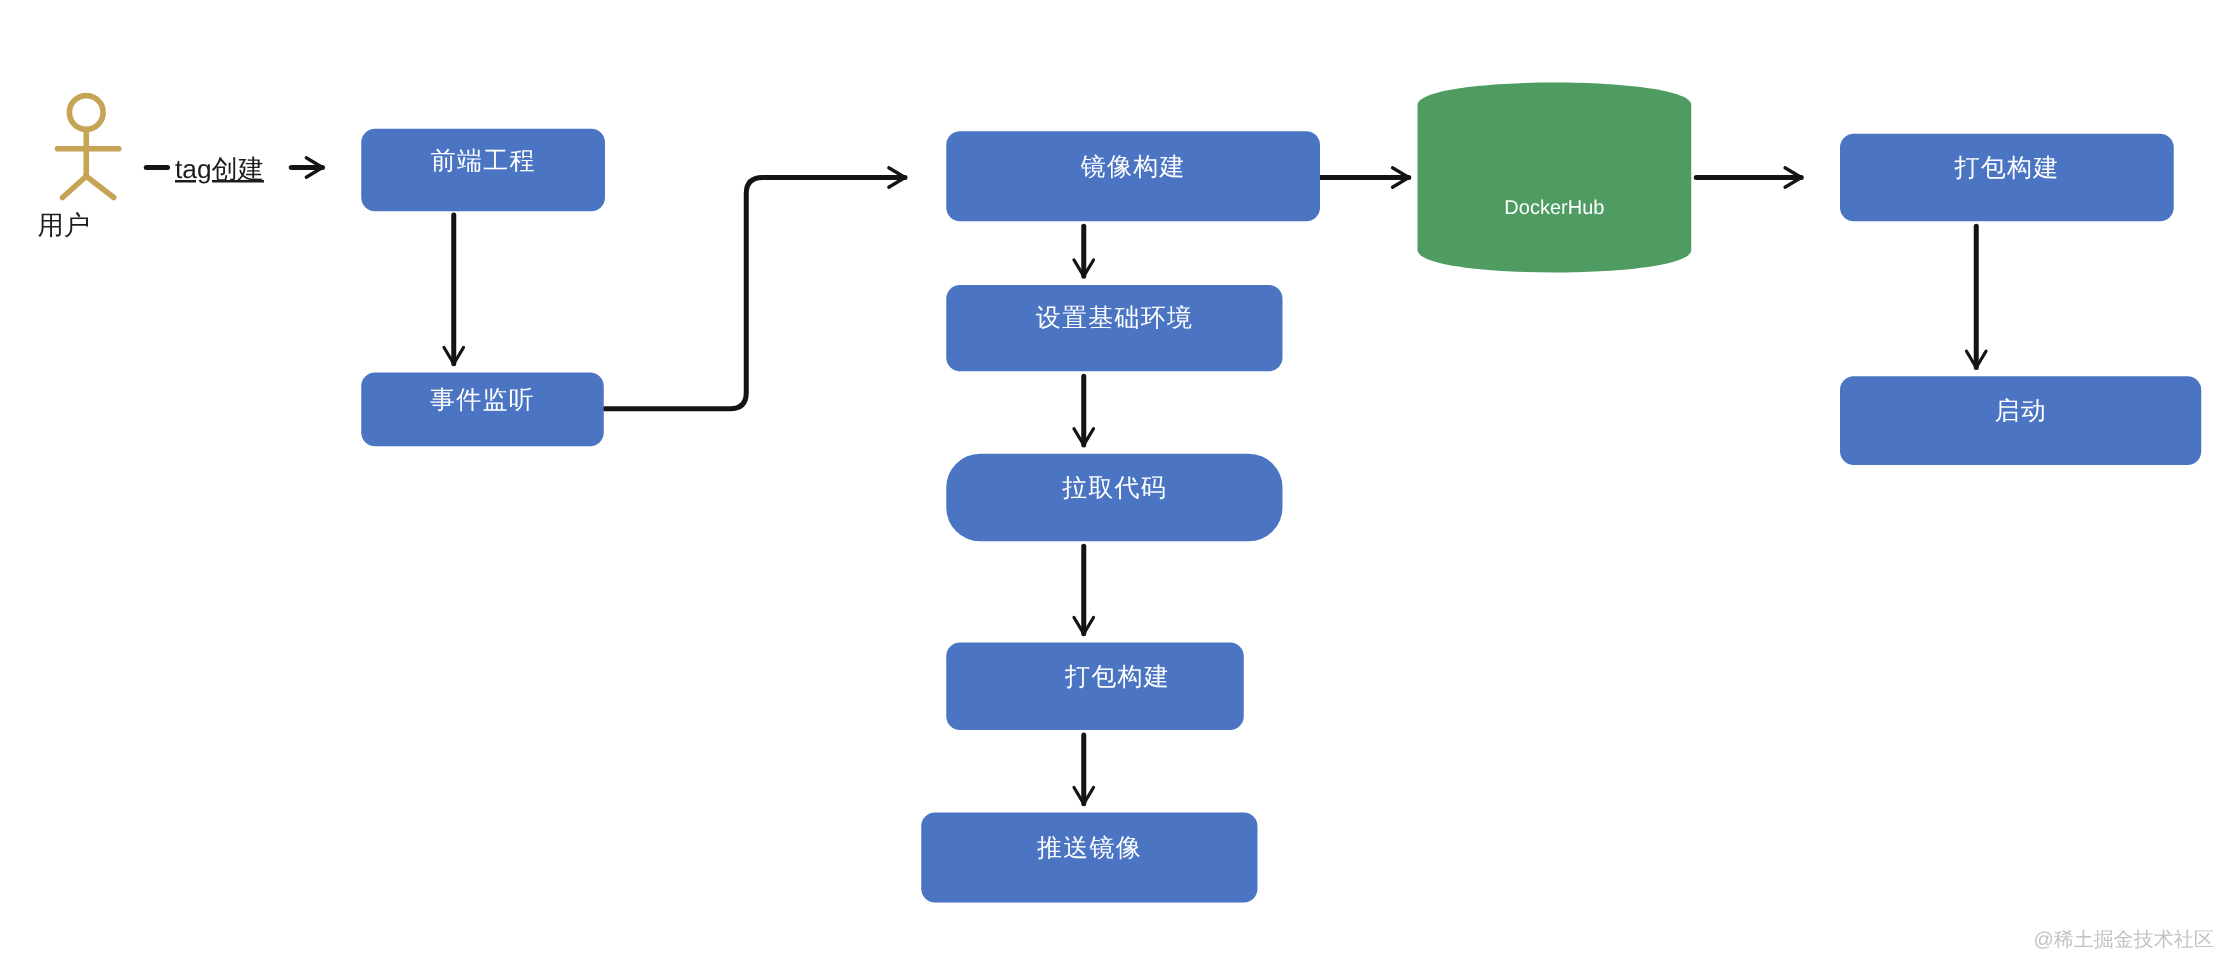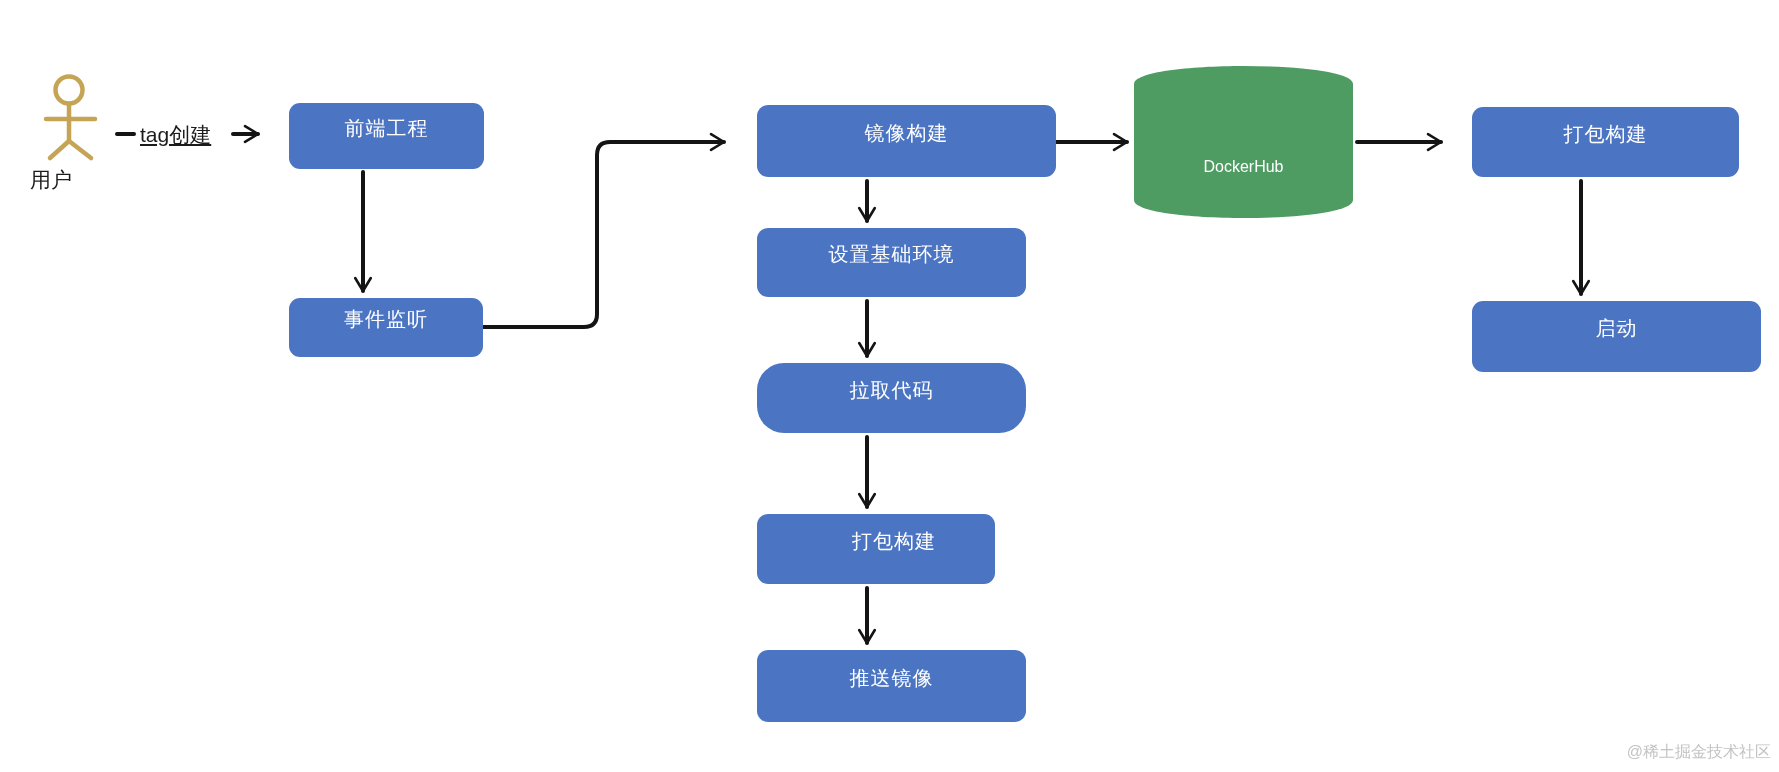--- a/index.html
+++ b/index.html
@@ -36,21 +36,21 @@
 
   .node span { display: block; }
 
   
   .n-frontend      { left: 265px;  top: 103px; width: 195px; height: 66px; }
   .n-event         { left: 265px;  top: 298px; width: 194px; height: 59px; }
   .n-image-build   { left: 733px;  top: 105px; width: 299px; height: 72px; }
   .n-base-env      { left: 733px;  top: 228px; width: 269px; height: 69px; }
   .n-pull-code     { left: 733px;  top: 363px; width: 269px; height: 70px; border-radius: 27px; }
   .n-package-build { left: 733px;  top: 514px; width: 238px; height: 70px; padding-left: 36px; }
-  .n-push-image    { left: 733px;  top: 650px; width: 269px; height: 72px; }
+  .n-push-image    { left: 713px;  top: 650px; width: 269px; height: 72px; }
   .n-pull-image    { left: 1448px; top: 107px; width: 267px; height: 70px; }
   .n-start         { left: 1448px; top: 301px; width: 289px; height: 71px; }
 
   .dockerhub-label {
     position: absolute;
     left: 1134px; top: 146px;
     width: 219px; height: 30px;
     display: flex; align-items: flex-end; justify-content: center;
     color: #ffffff;
     font-size: 16px;

